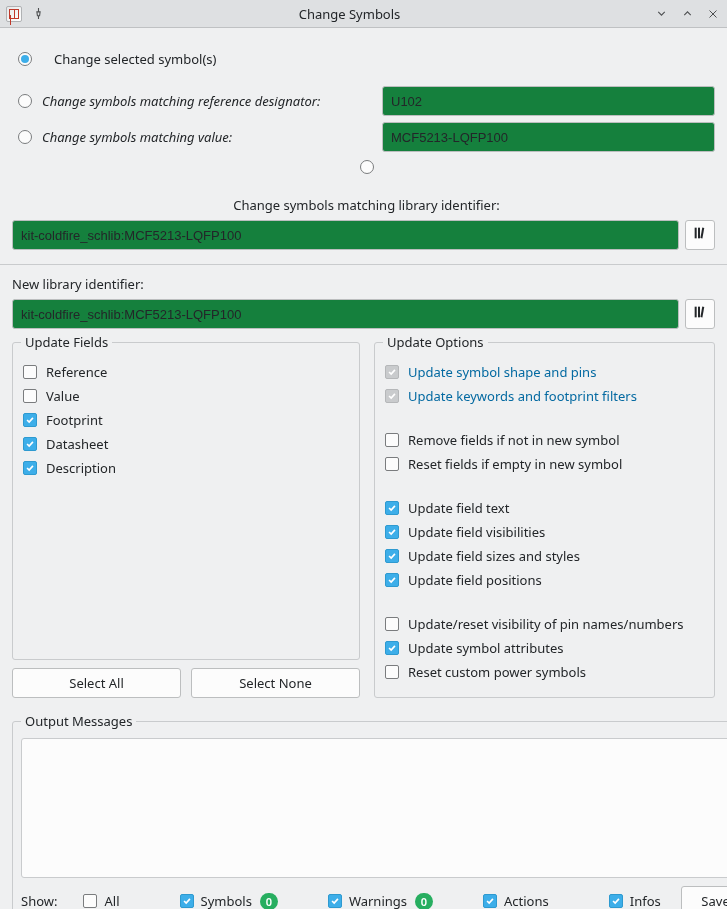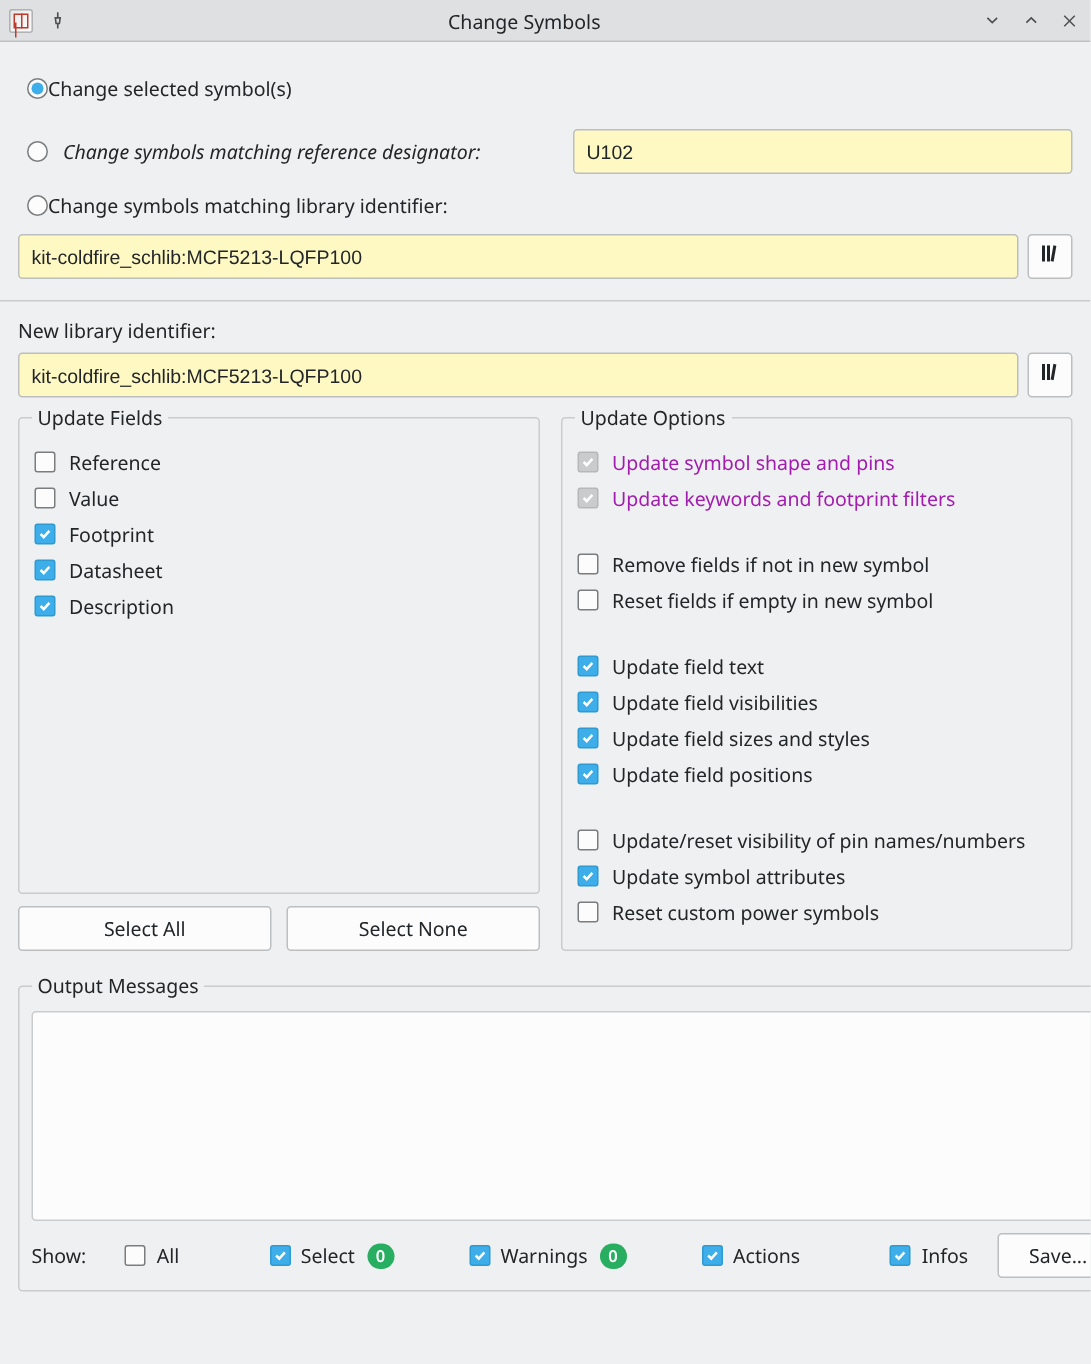--- a/index.html
+++ b/index.html
@@ -20,38 +20,38 @@
     align-items: center;
     padding: 0 6px;
     gap: 20px;
   }
   .titlebar .left { display: flex; align-items: center; gap: 8px; }
   .titlebar .title { flex: 1; text-align: center; font-size: 13px; }
   .titlebar .right { display: flex; align-items: center; gap: 10px; }
   .tb-icon { width: 16px; height: 16px; display: flex; align-items: center; justify-content: center; }
 
   .content { padding: 10px 12px 8px 12px; }
-  .radio-row { display: flex; align-items: center; margin: 8px 0 14px 6px; gap: 0; min-height: 26px;}
+  .radio-row { display: flex; align-items: center; margin: 8px 0 14px 6px; gap: 22px; min-height: 26px;}
   .radio-row.tight { margin-bottom: 4px; }
   .radio {
     width: 14px; height: 14px; border-radius: 50%;
     border: 1px solid #7a7c7e; background: #fcfcfc;
     display: inline-flex; align-items:center; justify-content:center;
     flex-shrink: 0;
   }
   .radio.selected::after {
     content: ""; width: 8px; height: 8px; border-radius: 50%;
     background: #3daee9;
   }
   .radio-label { }
   .txt-input {
     height: 30px;
     border: 1px solid #bcbebf;
     border-radius: 3px;
-    background: #fef9c3;
+    background: #15803d;
     padding: 0 8px;
     font-size: 13px;
     color: #232629;
   }
   .txt-input.wide { flex: 1; }
   .row-with-field { display:flex; align-items:center; gap: 10px; margin: 2px 0 6px 6px; }
   .row-with-field .radio-label { min-width: 330px; font-style: italic; }
   .row-with-field.short .radio-label { min-width: 330px; }
 
   .lib-row { display:flex; gap:6px; margin: 6px 0 0 0; align-items:flex-end;}
@@ -87,21 +87,21 @@
     display:inline-flex; align-items:center; justify-content:center;
     flex-shrink:0;
   }
   .chk.checked {
     background: #3daee9; border-color:#2e9ad0;
   }
   .chk.checked svg { display:block; }
   .chk svg { display:none; }
   .chk.disabled { border-color:#b5b7b9; background:#e5e6e7; }
   .chk.disabled.checked { background:#c9cbcd; border-color:#b5b7b9;}
-  .chk-label.disabled { color:#a21caf; }
+  .chk-label.disabled { color:#0369a1; }
   .gap { height: 14px; }
   .btn-row { display:flex; gap:10px; margin-top:8px; }
   .btn {
     flex:1;
     height: 30px;
     border: 1px solid #bcbebf;
     border-radius: 3px;
     background: #fcfcfc;
     font-size: 13px;
     cursor:pointer;
@@ -173,22 +173,27 @@
     <span class="radio selected"></span>
     <span>Change selected symbol(s)</span>
   </div>
 
   <div class="row-with-field short">
     <span class="radio"></span>
     <span class="radio-label">Change symbols matching reference designator:</span>
     <input class="txt-input wide" value="U102" style="">
   </div>
 
-
-  <div class="radio-row tight" style="margin-bottom:0;">
+  <div class="row-with-field short">
+    <span class="radio"></span>
+    <span class="radio-label">Change symbols matching value:</span>
+    <input class="txt-input wide" value="MCF5213-LQFP100" style="">
+  </div>
+
+  <div class="radio-row tight" style="margin-bottom:0;flex-direction:column;">
     <span class="radio"></span>
     <span>Change symbols matching library identifier:</span>
   </div>
   <div class="lib-row">
     <input class="txt-input wide" value="kit-coldfire_schlib:MCF5213-LQFP100" style="">
     <div class="icon-btn">
       <span><svg width="16" height="16" viewBox="0 0 24 24" fill="#232629">
             <rect x="4" y="4" width="3" height="16"></rect>
             <rect x="9" y="4" width="3" height="16"></rect>
             <rect x="14" y="4" width="3" height="16" transform="rotate(10 15.5 12)"></rect>
@@ -349,21 +354,21 @@
         <span class="chk"></span>
         <span>All</span>
       </div>
       <div class="spacer" style="flex:0 0 40px"></div>
       <div class="show-item">
         <span class="chk checked">
             <svg width="10" height="10" viewBox="0 0 24 24" fill="none" stroke="#fff" stroke-width="4">
               <path d="M5 12 L10 17 L19 7"></path>
             </svg>
           </span>
-        <span>Select</span>
+        <span>Symbols</span>
         <span class="badge">0</span>
       </div>
       <div class="spacer" style="flex:0 0 30px"></div>
       <div class="show-item">
         <span class="chk checked">
             <svg width="10" height="10" viewBox="0 0 24 24" fill="none" stroke="#fff" stroke-width="4">
               <path d="M5 12 L10 17 L19 7"></path>
             </svg>
           </span>
         <span>Warnings</span>

